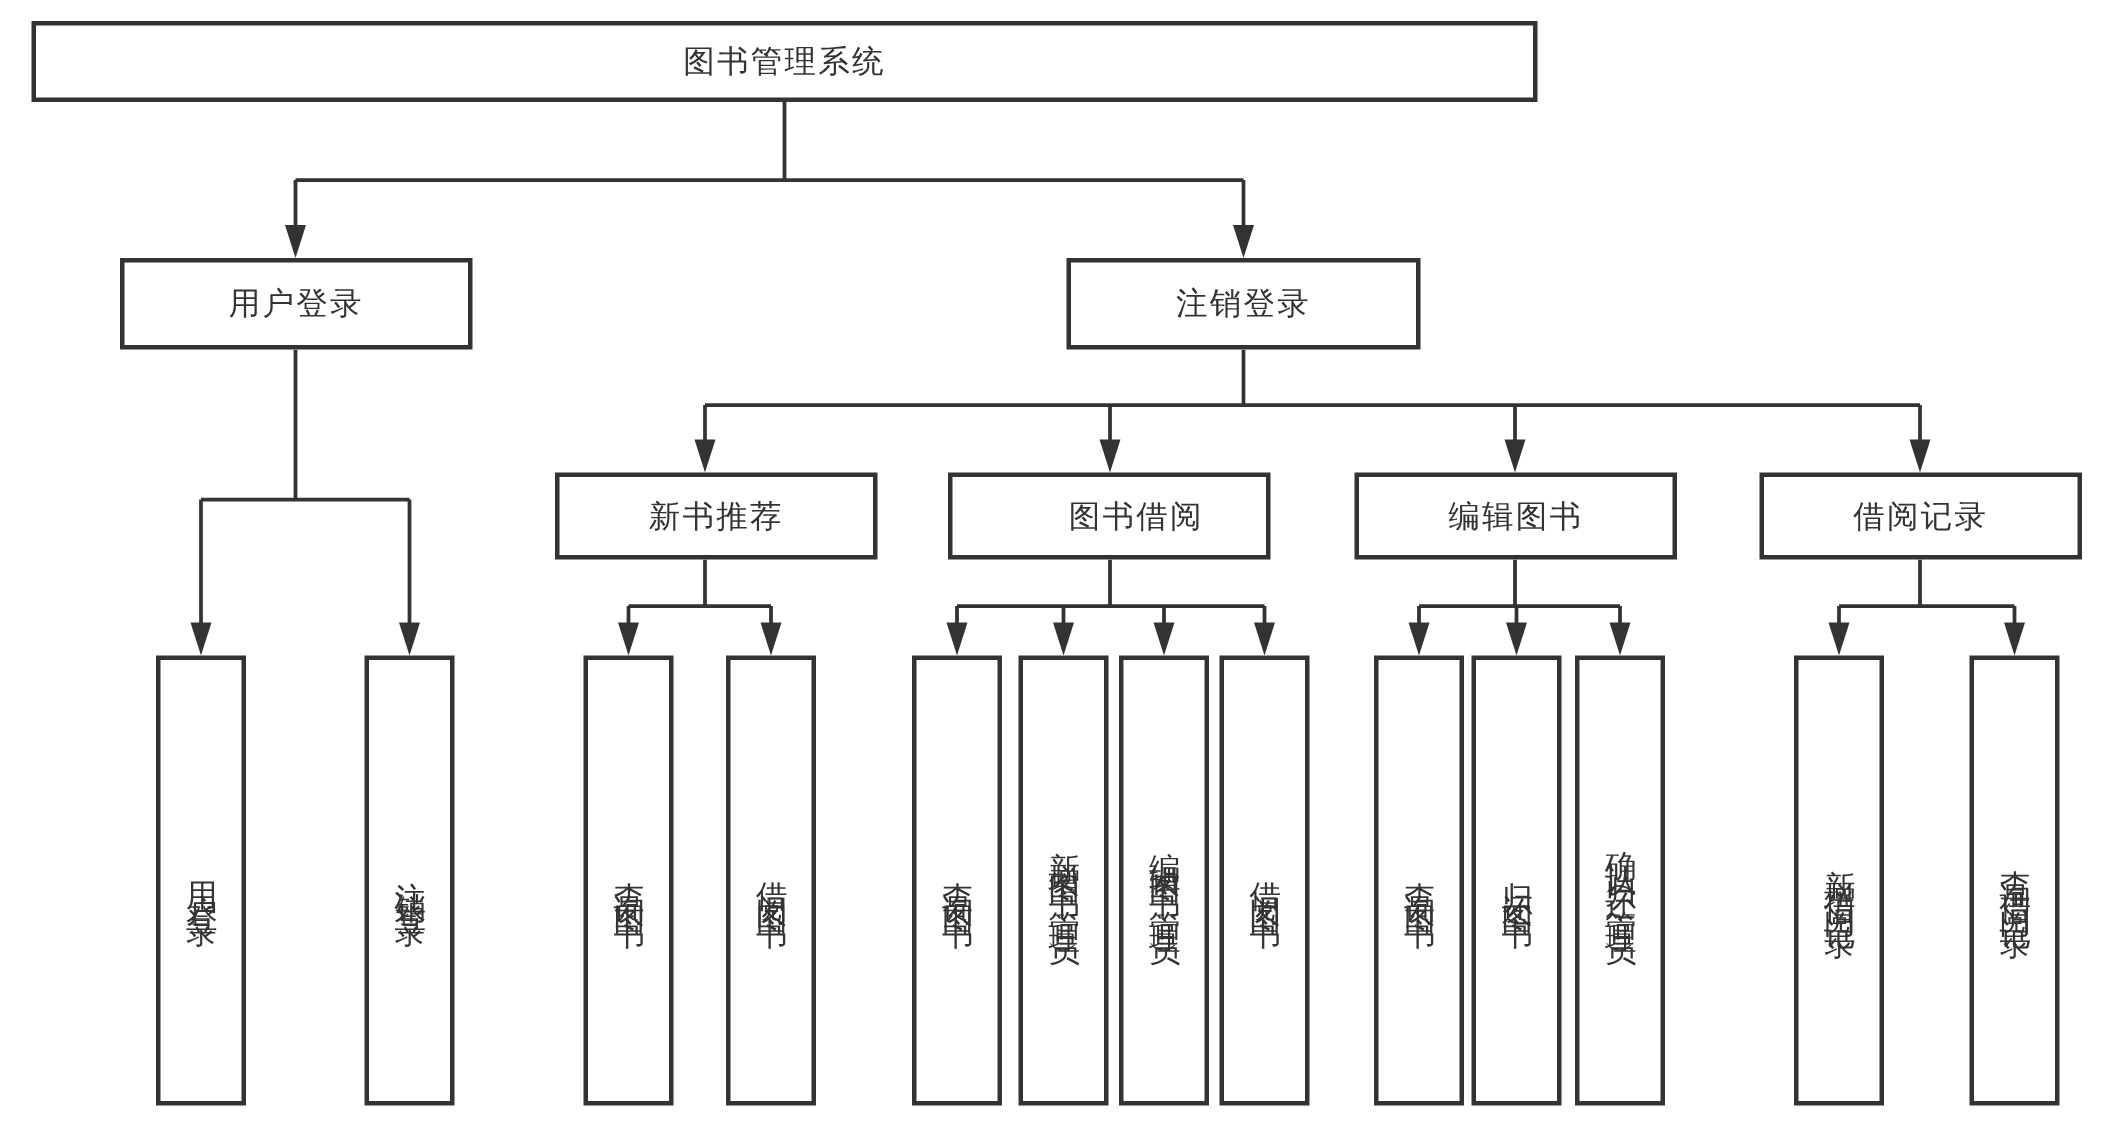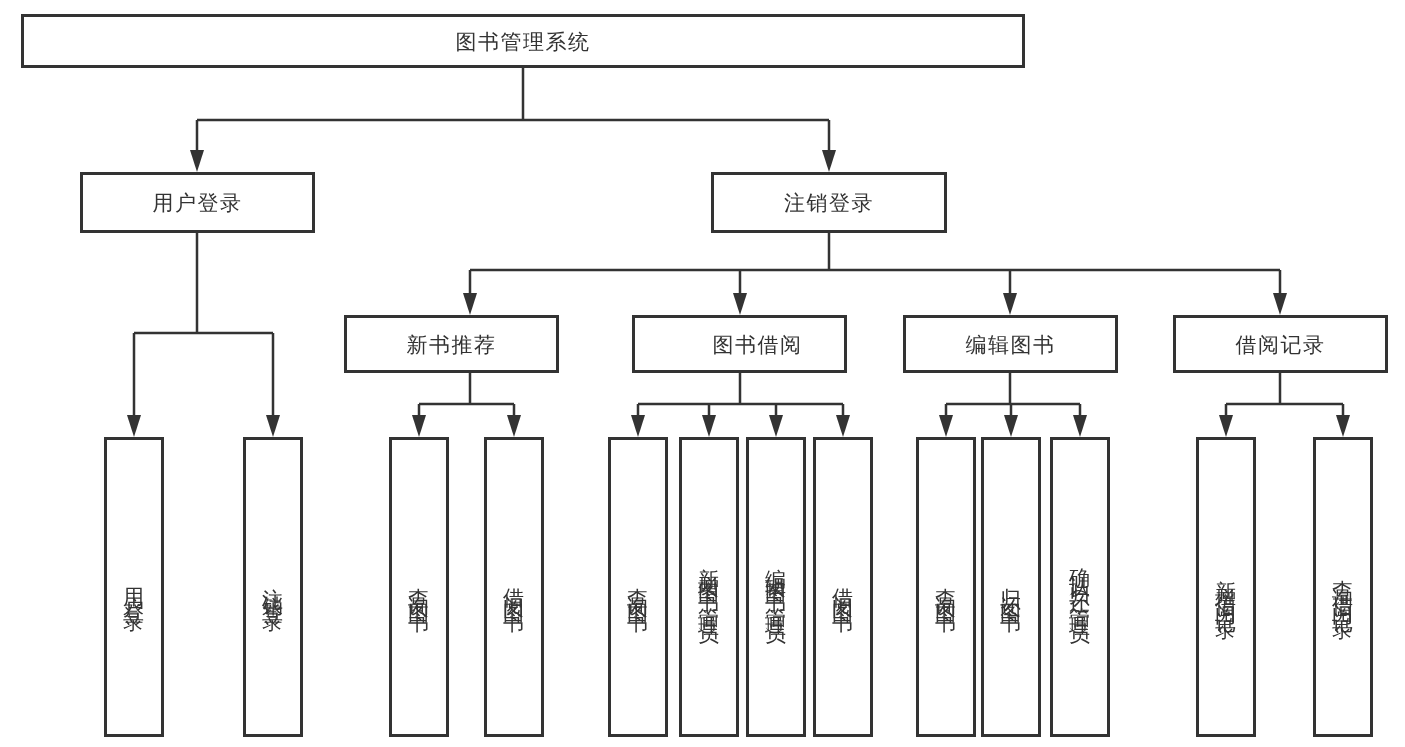--- a/index.html
+++ b/index.html
@@ -119,21 +119,21 @@
     <span class="lbl">图书管理系统</span>
   </div>
 
   <div class="node" style="left:80px; top:172px; width:235px; height:61px;">
     <span class="lbl">用户登录</span>
   </div>
   <div class="node" style="left:711px; top:172px; width:236px; height:61px;">
     <span class="lbl">注销登录</span>
   </div>
 
-  <div class="node" style="left:344px; top:315px; width:215px; height:58px;">
+  <div class="node" style="left:370px; top:315px; width:215px; height:58px;">
     <span class="lbl">新书推荐</span>
   </div>
   <div class="node" style="left:632px; top:315px; width:215px; height:58px;padding-left:36px;">
     <span class="lbl">图书借阅</span>
   </div>
   <div class="node" style="left:903px; top:315px; width:215px; height:58px;">
     <span class="lbl">编辑图书</span>
   </div>
   <div class="node" style="left:1173px; top:315px; width:215px; height:58px;">
     <span class="lbl">借阅记录</span>

